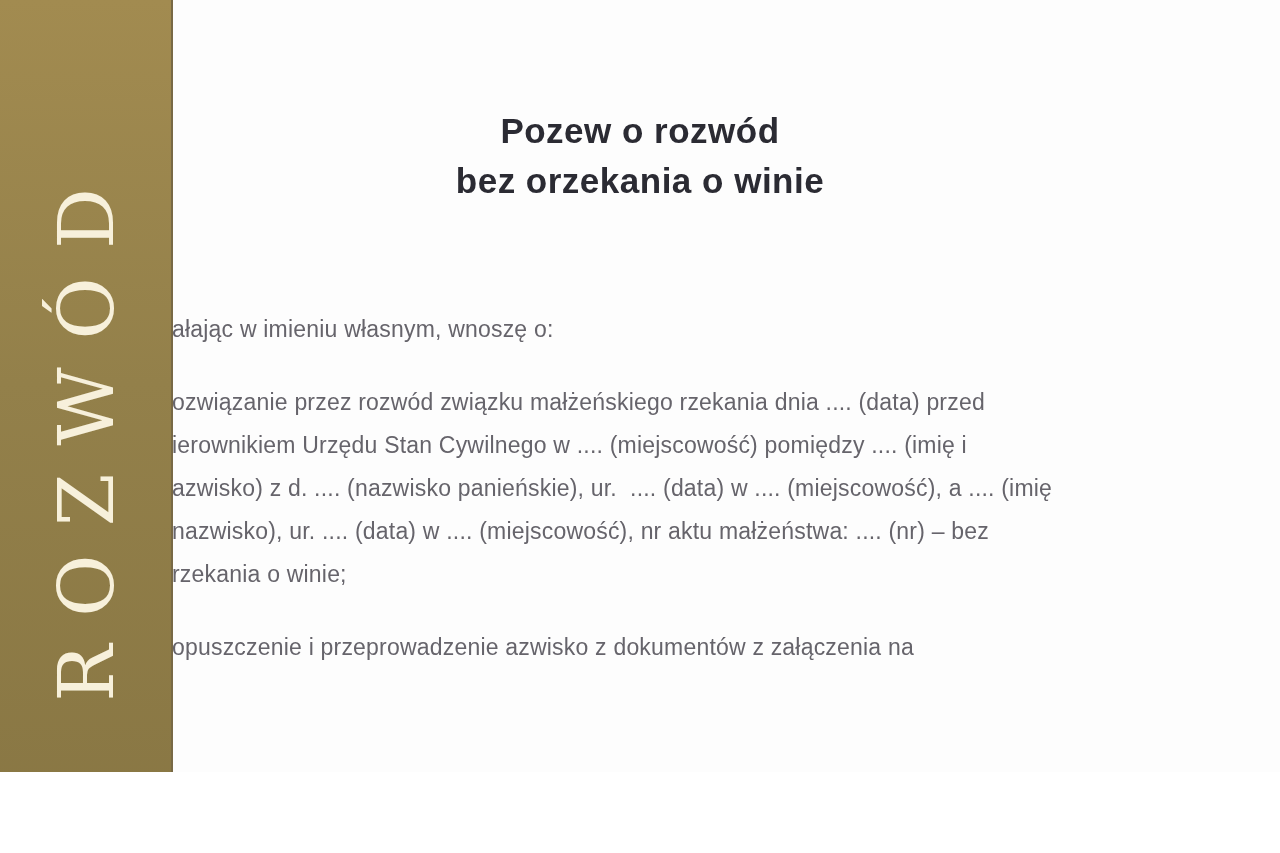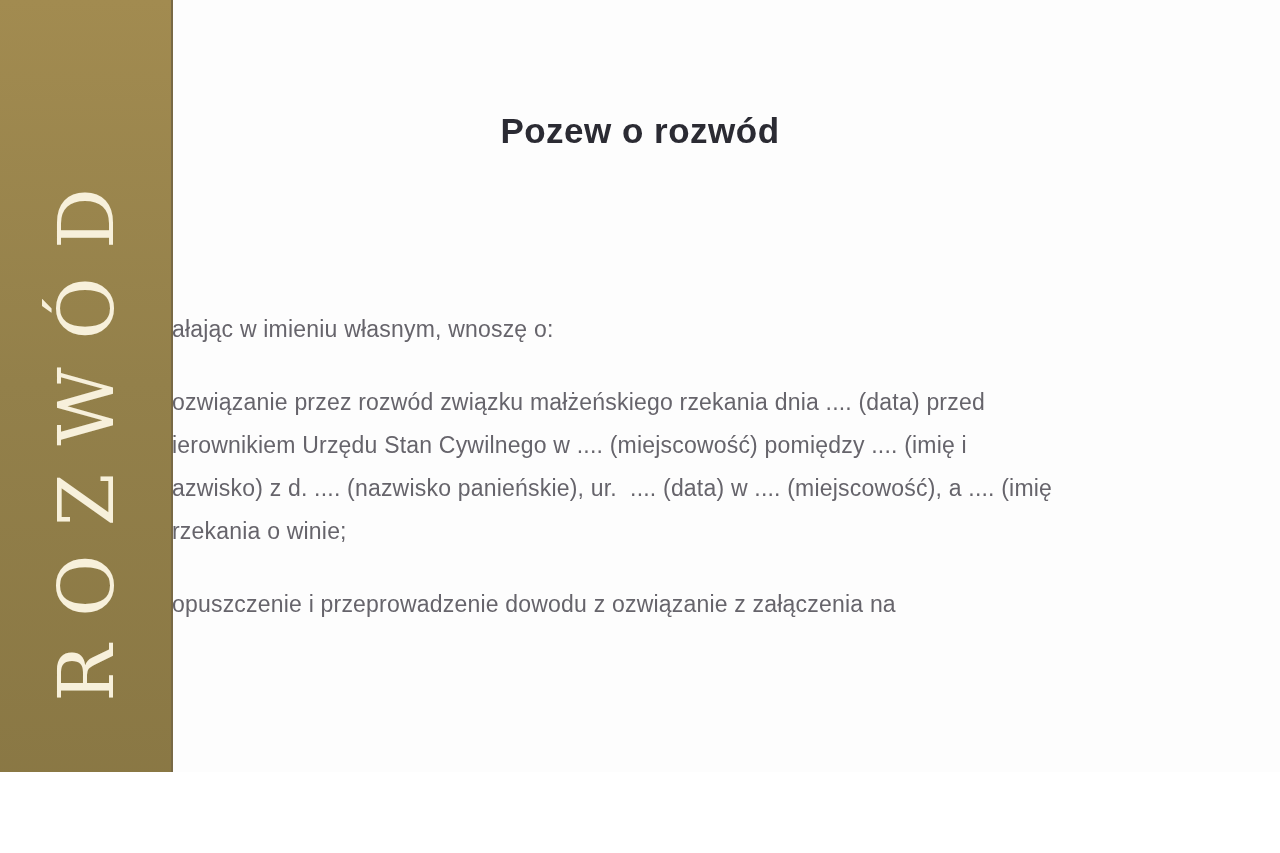--- a/index.html
+++ b/index.html
@@ -54,36 +54,38 @@
   .para { margin: 0 16px 30px 0; }
   .bline { white-space: pre; }
 </style>
 </head>
 <body>
 
 <div class="page">
 
   <div class="doc-title">
     <div>Pozew o rozwód</div>
+    <div>bez orzekania o winie</div>
   </div>
 
   <div class="doc-body">
     <div class="para">
       <div class="bline">ałając w imieniu własnym, wnoszę o:</div>
     </div>
     <div class="para">
       <div class="bline">ozwiązanie przez rozwód związku małżeńskiego rzekania dnia .... (data) przed</div>
       <div class="bline">ierownikiem Urzędu Stan Cywilnego w .... (miejscowość) pomiędzy .... (imię i</div>
       <div class="bline">azwisko) z d. .... (nazwisko panieńskie), ur.  .... (data) w .... (miejscowość), a .... (imię</div>
+      <div class="bline">nazwisko), ur. .... (data) w .... (miejscowość), nr aktu małżeństwa: .... (nr) – bez</div>
       <div class="bline">rzekania o winie;</div>
     </div>
     <div class="para">
     </div>
     <div class="para">
-      <div class="bline">opuszczenie i przeprowadzenie dowodu z ozwiązanie z załączenia na</div>
+      <div class="bline">opuszczenie i przeprowadzenie azwisko z dokumentów z załączenia na</div>
     </div>
   </div>
 
   <div class="sidebar">
     <div class="sidebar-word">ROZWÓD</div>
   </div>
 
 </div>
 
 </body></html>

